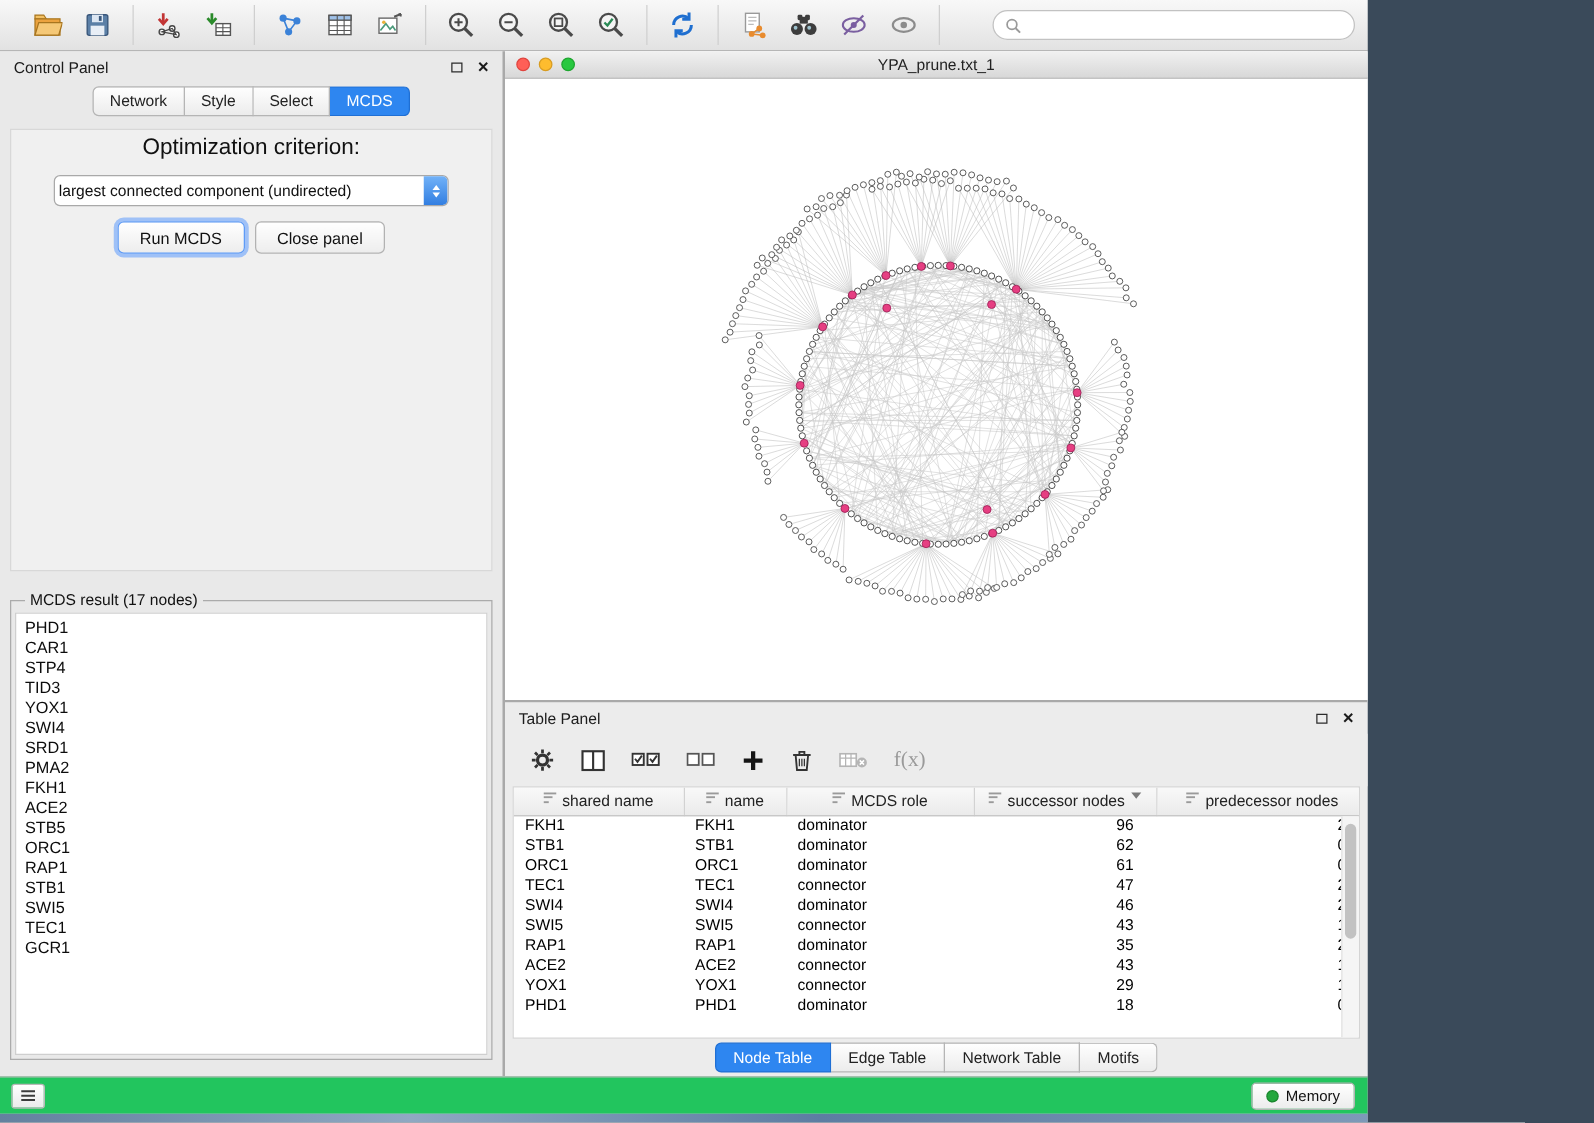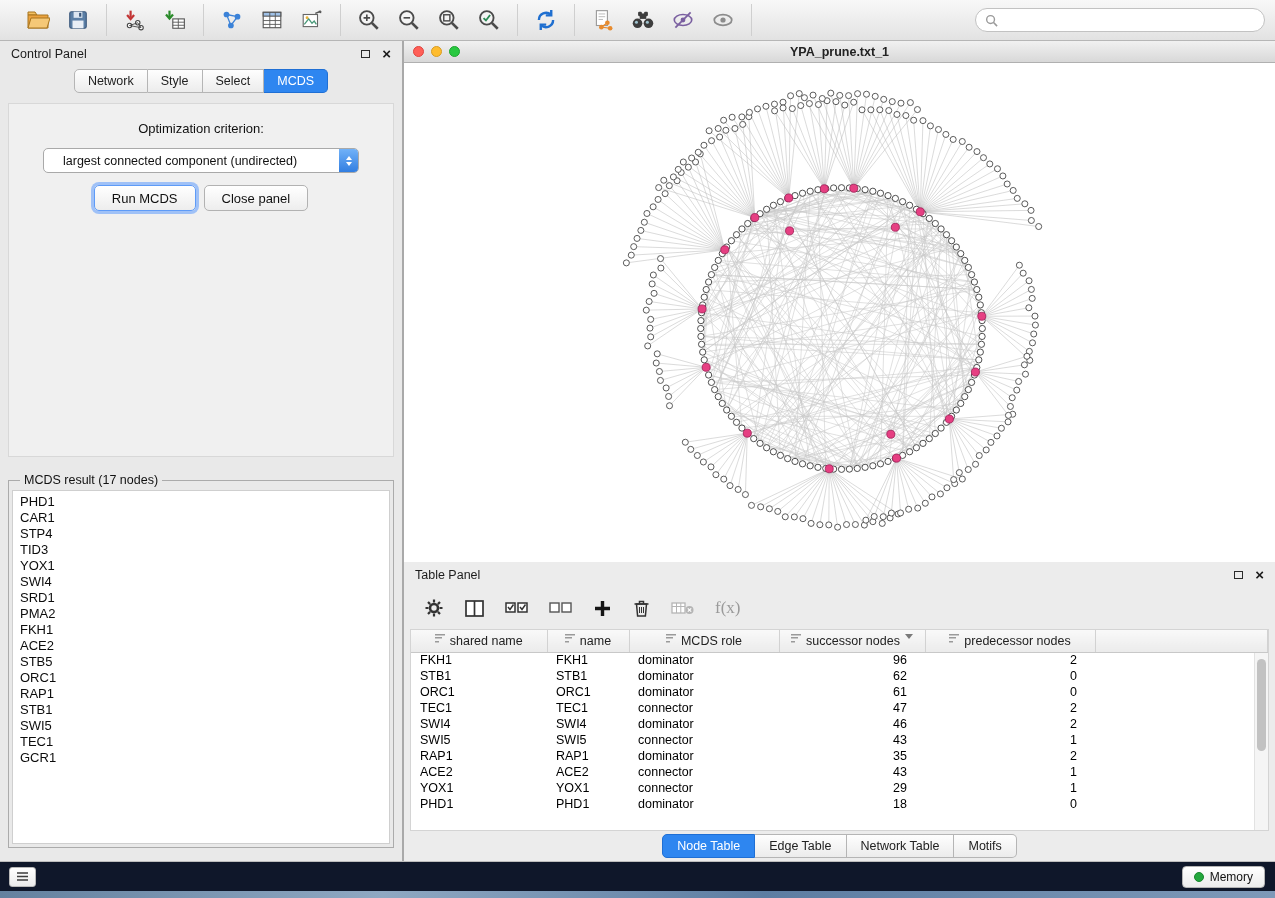--- a/index.html
+++ b/index.html
@@ -1,18 +1,18 @@
 <!DOCTYPE html>
 <html style="--accent-blue: #2e86f0; --dominator-pink: #e63f82; --memory-green: #23a73d;"><head>
 <meta charset="utf-8">
 <style>
   * { margin:0; padding:0; box-sizing:border-box; }
   html,body { width:1275px; height:898px; }
   body { font-family:"Liberation Sans", sans-serif; background:#3a4a5a; overflow:hidden; }
-  .app { position:relative; width:1275px; height:898px; background:#e6e6e6; }
+  .app { position:relative; width:1094px; height:898px; background:#e6e6e6; }
 
   
   .toolbar { position:absolute; top:0; left:0; right:0; height:41px;
     background:linear-gradient(#f8f8f8,#e2e2e2); border-bottom:1px solid #b6b6b6;
     display:flex; align-items:center; padding:0 10px; }
   .tb-group { display:flex; align-items:center; gap:8px; padding:0 12px; border-right:1px solid #cfcfcf; height:32px; }
   .tb-group:last-of-type { border-right:none; }
   .tb-btn { width:32px; height:30px; display:flex; align-items:center; justify-content:center; border-radius:4px; cursor:default; }
   .tb-btn svg { display:block; }
   .search-box { margin-left:auto; width:290px; height:24px; background:#fff; border:1px solid #c2c2c2;
@@ -30,44 +30,44 @@
   .close-x { font-size:15px; font-weight:bold; color:#1b1b1b; line-height:10px; }
 
   .tabbar { display:flex; justify-content:center; margin-top:3px; flex:none; }
   .cp-tab { font-size:12.5px; padding:4px 13px; background:linear-gradient(#fefefe,#ececec);
     border:1px solid #b5b5b5; border-left:none; color:#222; cursor:default; font-family:inherit; }
   .cp-tab:first-child { border-left:1px solid #b5b5b5; border-radius:5px 0 0 5px; }
   .cp-tab:last-child { border-radius:0 5px 5px 0; }
   .cp-tab.active { background:var(--accent-blue,#2e86f0); border-color:#1f6fd4; color:#fff; }
 
   .cp-inner { margin:10px 8px 0; background:#f0f0f0; border:1px solid #d8d8d8; height:354px; text-align:center; flex:none; }
-  .opt-label { margin-top:17px; font-size:13px; color:#111; }
+  .opt-label { margin-top:3px; font-size:18px; color:#111; }
   .dropdown { margin:12px auto 0; width:316px; height:25px; background:#fff; border:1px solid #a9a9a9;
     border-radius:5px; display:flex; align-items:center; overflow:hidden; cursor:default; }
-  .dd-text { flex:1; text-align:left; padding:0 19px; font-size:12.5px; color:#111; white-space:nowrap; }
+  .dd-text { flex:1; text-align:left; padding:0 3px; font-size:12.5px; color:#111; white-space:nowrap; }
   .dd-stepper { width:19px; height:25px; background:linear-gradient(#74b4f9,#2f7ce0);
     display:flex; flex-direction:column; align-items:center; justify-content:center; gap:2px; }
   .tri-up { width:0; height:0; border-left:3.5px solid transparent; border-right:3.5px solid transparent; border-bottom:4.5px solid #fff; }
   .tri-dn { width:0; height:0; border-left:3.5px solid transparent; border-right:3.5px solid transparent; border-top:4.5px solid #fff; }
   .btn-row { margin-top:12px; display:flex; justify-content:center; gap:8px; }
   .btn { height:26px; padding:0 17px; font-size:13px; color:#111; font-family:inherit;
     background:linear-gradient(#ffffff,#ededed); border:1px solid #b2b2b2; border-radius:5px; cursor:default; }
   .btn.focused { box-shadow:0 0 0 3px rgba(72,142,254,.48); border-color:#5e9bf7; }
 
   .result-fieldset { margin:16px 8px 8px; border:1px solid #ababab; padding:3px; background:#e9e9e9; flex:none; }
   .result-fieldset legend { font-size:12.5px; color:#111; padding:0 4px; margin-left:8px; }
   .result-list { background:#fff; border:1px solid #cfcfcf; height:354px; overflow:hidden; padding:3px 7px; text-align:left; }
   .result-item { font-size:13px; line-height:16px; color:#0c0c0c; }
 
   
   .right-col { flex:1; display:flex; flex-direction:column; min-width:0; }
 
   .network-window { height:521px; flex:none; display:flex; flex-direction:column; border-bottom:2px solid #a9a9a9; background:#fff; }
   .net-titlebar { height:22px; flex:none; background:linear-gradient(#f1f1f1,#d8d8d8); border-bottom:1px solid #b0b0b0;
-    display:flex; align-items:center; position:relative;font-weight:bold; }
+    display:flex; align-items:center; position:relative; }
   .traffic { display:flex; gap:7px; margin-left:9px; }
   .light { width:11px; height:11px; border-radius:50%; }
   .light.red { background:#ff5f57; border:.5px solid #e0443e; }
   .light.yellow { background:#febc2e; border:.5px solid #d89c21; }
   .light.green { background:#28c840; border:.5px solid #1da62f; }
   .net-title { position:absolute; left:0; right:0; text-align:center; font-size:12.5px; color:#222; }
   .net-canvas-wrap { flex:1; background:#fff; }
   .net-canvas-wrap svg { width:100%; height:100%; display:block; }
 
   
@@ -92,21 +92,21 @@
   .vthumb { position:absolute; top:6px; left:2px; width:9px; height:92px; background:#c2c2c2; border-radius:5px; }
 
   .table-tabs { height:30px; flex:none; display:flex; justify-content:center; align-items:center; }
   .t-tab { font-size:12.5px; padding:4px 14px; background:linear-gradient(#fefefe,#ececec);
     border:1px solid #b5b5b5; border-left:none; color:#222; cursor:default; font-family:inherit; }
   .t-tab:first-child { border-left:1px solid #b5b5b5; border-radius:5px 0 0 5px; }
   .t-tab:last-child { border-radius:0 5px 5px 0; }
   .t-tab.active { background:var(--accent-blue,#2e86f0); border-color:#1f6fd4; color:#fff; }
 
   
-  .statusbar { position:absolute; left:0; right:0; bottom:7px; height:30px; background:#0f172a;
+  .statusbar { position:absolute; left:0; right:0; bottom:7px; height:30px; background:#22c55e;
     border-top:1px solid #bdbdbd; display:flex; align-items:center; }
   .menu-btn { width:27px; height:20px; margin-left:9px; border:1px solid #b9b9b9; border-radius:3px;
     background:linear-gradient(#fff,#ebebeb); display:flex; align-items:center; justify-content:center; }
   .memory-btn { margin-left:auto; margin-right:10px; height:22px; border:1px solid #b4b4b4; border-radius:4px;
     background:linear-gradient(#fff,#ececec); display:flex; align-items:center; gap:6px; padding:0 11px; font-size:12px; color:#111; }
   .mem-dot { width:10px; height:10px; border-radius:50%; background:var(--memory-green,#23a73d); border:1px solid #18862c; }
   .desktop-strip { position:absolute; left:0; right:0; bottom:0; height:7px;
     background:linear-gradient(90deg,#64819f,#8fa8c2 30%,#5d7da2 60%,#7e99b8); }
 </style>
 </head>

